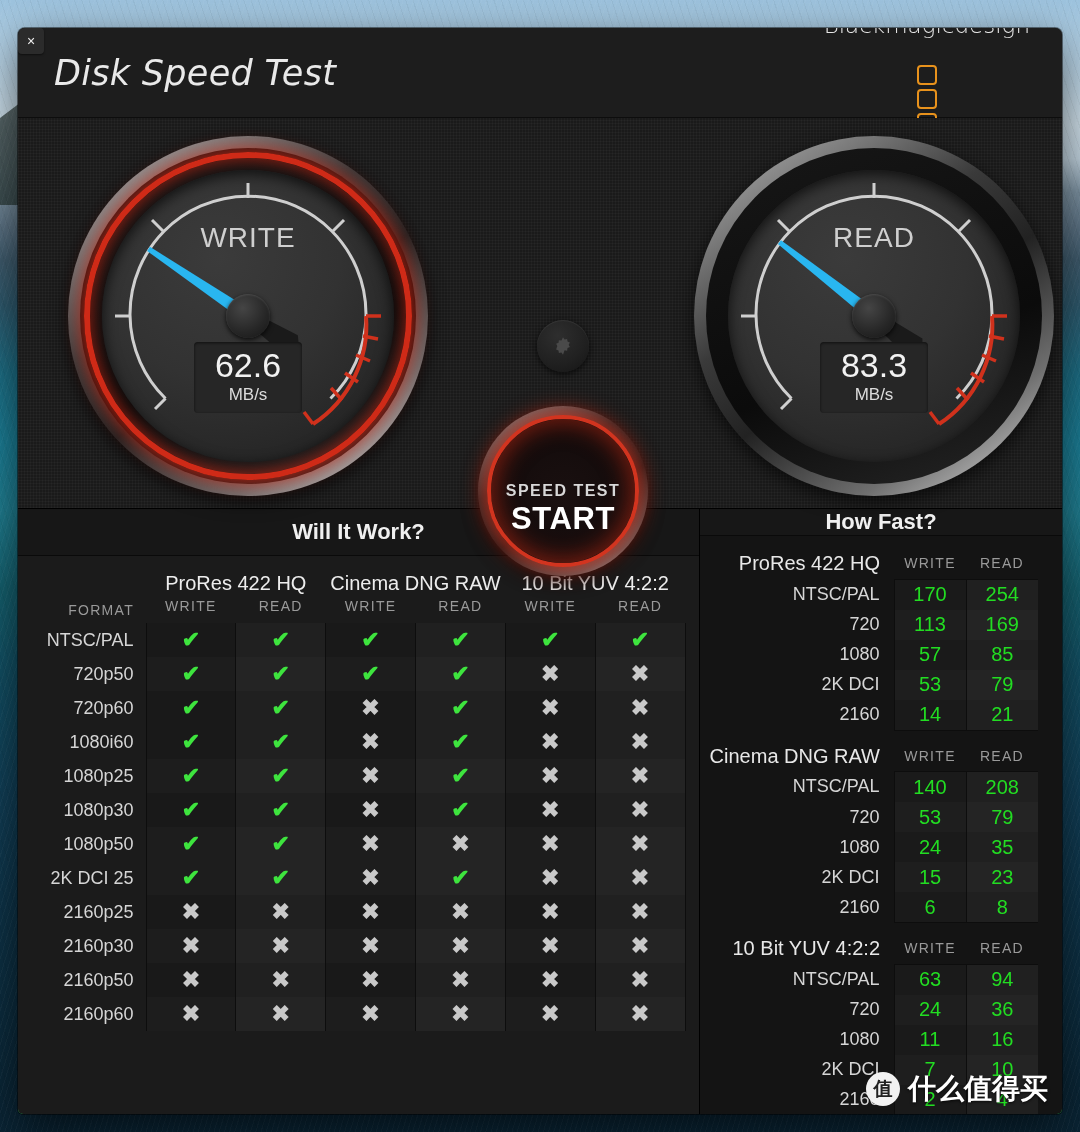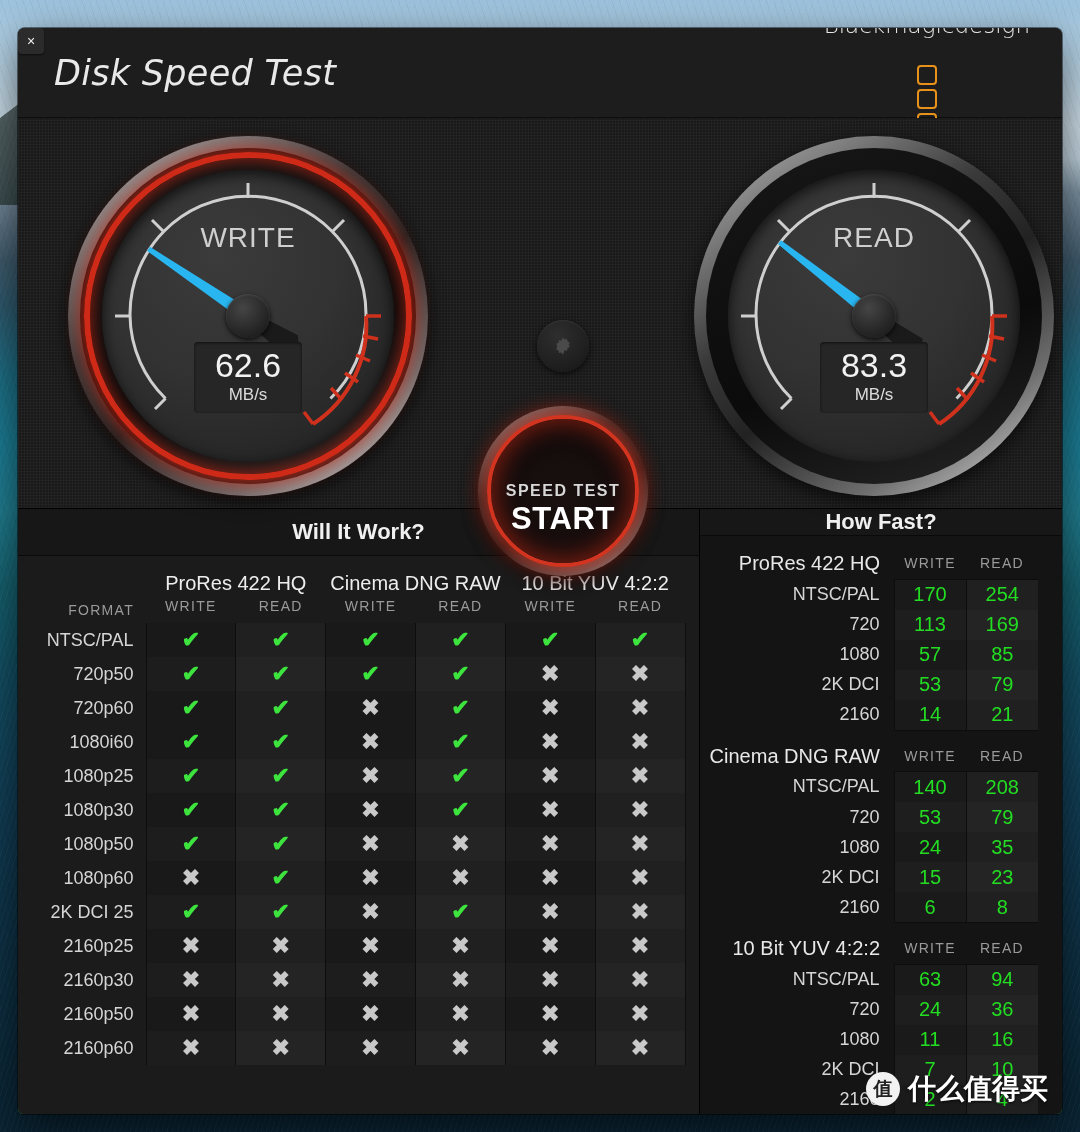--- a/index.html
+++ b/index.html
@@ -415,30 +415,20 @@
             <tr class="r-odd">
               <td class="rowname">1080p50</td>
               <td class="cell base"><span class="yes">✔</span></td>
               <td class="cell alt"><span class="yes">✔</span></td>
               <td class="cell base"><span class="no">✖</span></td>
               <td class="cell alt"><span class="no">✖</span></td>
               <td class="cell base"><span class="no">✖</span></td>
               <td class="cell alt"><span class="no">✖</span></td>
               <td class="endcap"></td>
             </tr>
-            <tr>
-              <td class="rowname">1080p60</td>
-              <td class="cell base"><span class="no">✖</span></td>
-              <td class="cell alt"><span class="yes">✔</span></td>
-              <td class="cell base"><span class="no">✖</span></td>
-              <td class="cell alt"><span class="no">✖</span></td>
-              <td class="cell base"><span class="no">✖</span></td>
-              <td class="cell alt"><span class="no">✖</span></td>
-              <td class="endcap"></td>
-            </tr>
             <tr class="r-odd">
               <td class="rowname">2K DCI 25</td>
               <td class="cell base"><span class="yes">✔</span></td>
               <td class="cell alt"><span class="yes">✔</span></td>
               <td class="cell base"><span class="no">✖</span></td>
               <td class="cell alt"><span class="yes">✔</span></td>
               <td class="cell base"><span class="no">✖</span></td>
               <td class="cell alt"><span class="no">✖</span></td>
               <td class="endcap"></td>
             </tr>

